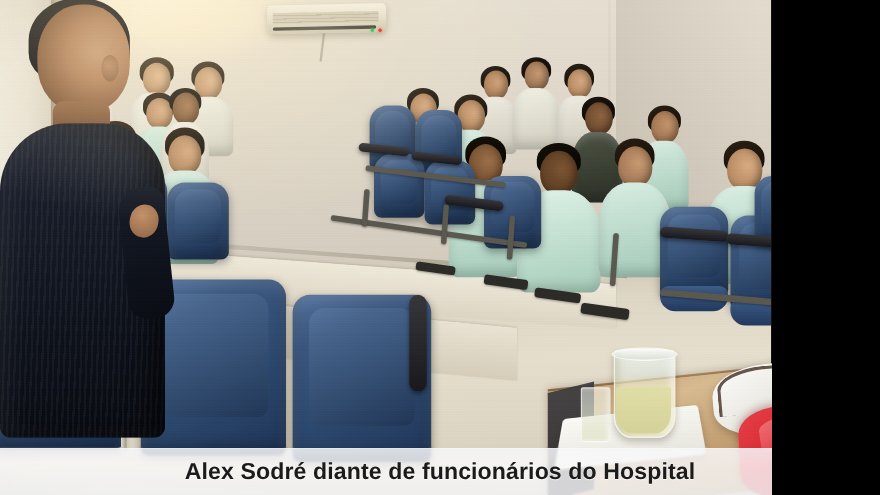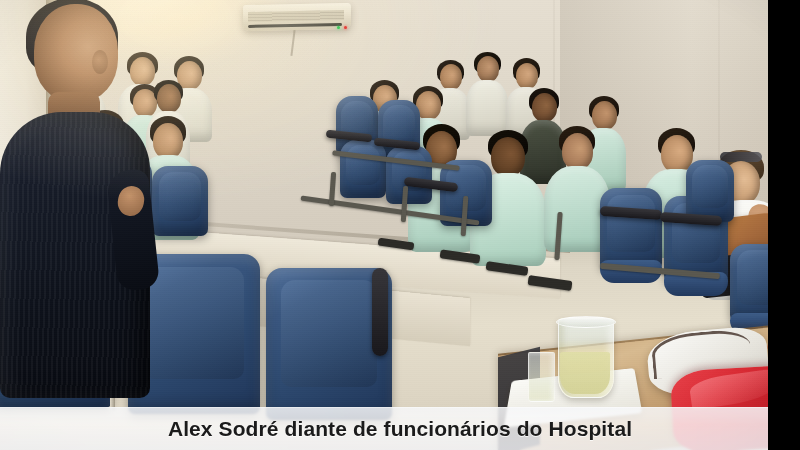--- a/index.html
+++ b/index.html
@@ -1,21 +1,21 @@
 <!DOCTYPE html>
 <html lang="pt-BR"><head>
 <meta charset="utf-8">
 <title>Alex Sodré diante de funcionários do Hospital</title>
 <style>
   html,body{margin:0;padding:0;background:#000;}
   body{font-family:"Liberation Sans", sans-serif;}
 
   #photo{
     position:relative;
-    width:768px;height:450px;
+    width:701px;height:450px;
     overflow:hidden;
     background:#b8b0a2;
   }
 
   
   .layer{position:absolute;}
 
   
   .wall{
     left:0;top:0;width:800px;height:300px;

